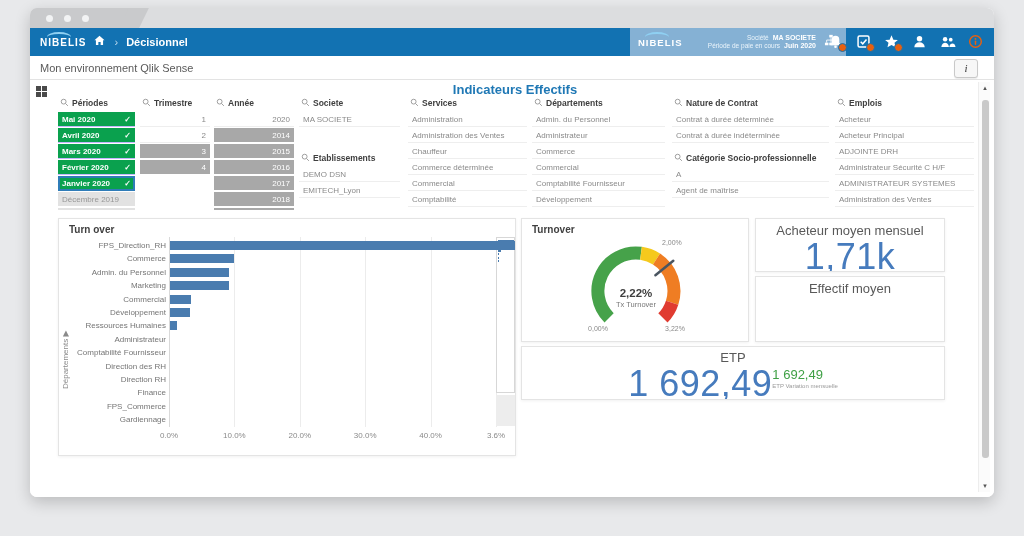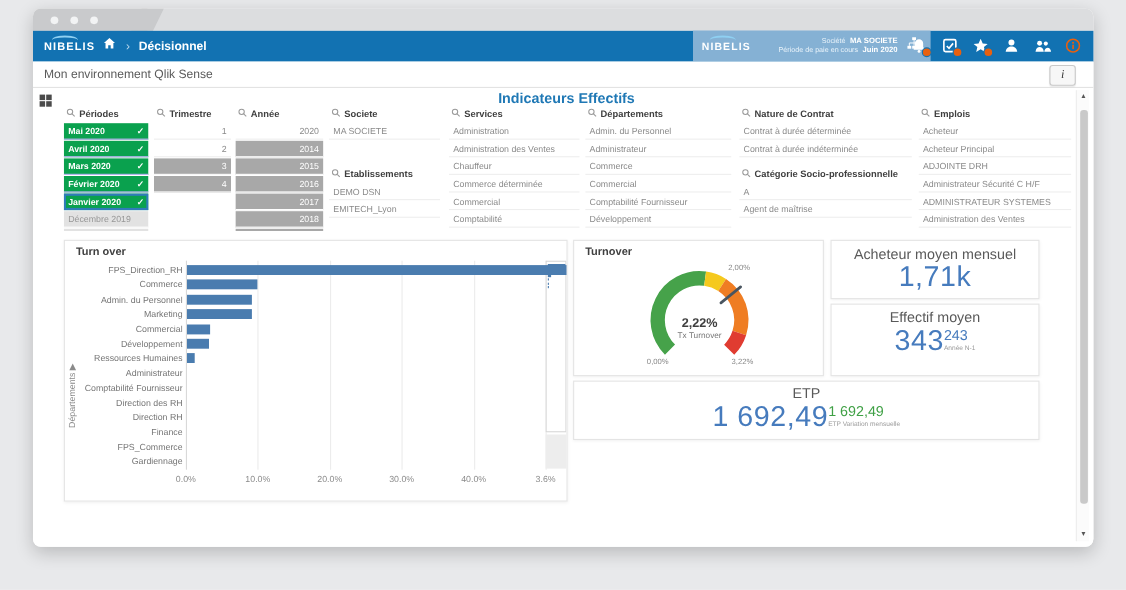--- a/index.html
+++ b/index.html
@@ -59,21 +59,21 @@
   .mm i{display:block;height:2px;margin:1.3px 1px;background:var(--bar-blue);}
   .mmtrack{position:absolute;left:437px;top:176px;width:21px;height:31px;background:#ededed;z-index:1;}
   
   .gtext{font-size:11.5px;font-weight:bold;fill:#3f3f3f;}
   .gsub{font-size:7.5px;fill:#777;}
   .glab{font-size:7px;fill:#8a8a8a;}
   .seg-green{stroke:var(--gauge-green);} .seg-yellow{stroke:var(--gauge-yellow);}
   .seg-orange{stroke:var(--gauge-orange);} .seg-red{stroke:var(--gauge-red);}
   
   .kpi-title{text-align:center;font-size:13px;color:#595959;margin-top:4px;}
-  .kpi-big{text-align:center;font-size:26px;color:var(--kpi-blue);letter-spacing:.5px;line-height:1.05;}
+  .kpi-big{text-align:center;font-size:36px;color:var(--kpi-blue);letter-spacing:.5px;line-height:1.05;}
   .kpi-sec{display:inline-block;vertical-align:top;margin-top:1px;text-align:left;line-height:1;}
   .kpi-sec .v{font-size:13px;color:var(--kpi-blue);}
   .kpi-sec .v.green{color:var(--kpi-green);}
   .kpi-sec .l{font-size:6px;color:#9a9a9a;margin-top:1px;}
   
   .sb{position:absolute;left:948px;top:2px;width:12px;height:410px;background:#fbfbfb;border-left:1px solid #ededed;box-sizing:border-box;}
   .sb .ar{position:absolute;left:0;width:12px;text-align:center;font-size:7px;color:#555;line-height:8px;}
   .sb .thumb{position:absolute;left:3px;top:18px;width:7px;height:358px;background:#c9c9c9;border-radius:3px;}
 </style>
 </head>
@@ -390,23 +390,20 @@
         </svg>
       </div>
 
       <div class="card" style="left:725px;top:138px;width:190px;height:54px;">
         <div class="kpi-title">Acheteur moyen mensuel</div>
         <div class="kpi-big">1,71k</div>
       </div>
 
       <div class="card" style="left:725px;top:196px;width:190px;height:66px;">
         <div class="kpi-title">Effectif moyen</div>
-        <div style="text-align:center;">
-          <span class="kpi-big" style="display:inline-block;">343</span><span class="kpi-sec"><span class="v">243</span><div class="l">Année N-1</div></span>
-        </div>
       </div>
 
       <div class="card" style="left:491px;top:266px;width:424px;height:54px;">
         <div class="kpi-title" style="margin-top:3px;">ETP</div>
         <div style="text-align:center;">
           <span class="kpi-big" style="display:inline-block;">1 692,49</span><span class="kpi-sec"><span class="v green">1 692,49</span><div class="l">ETP Variation mensuelle</div></span>
         </div>
       </div>
 
 

